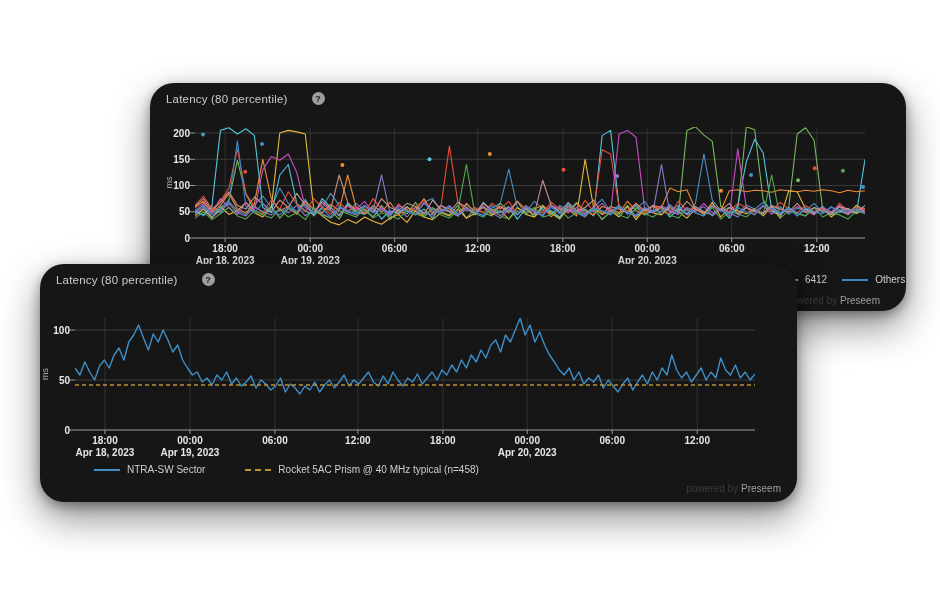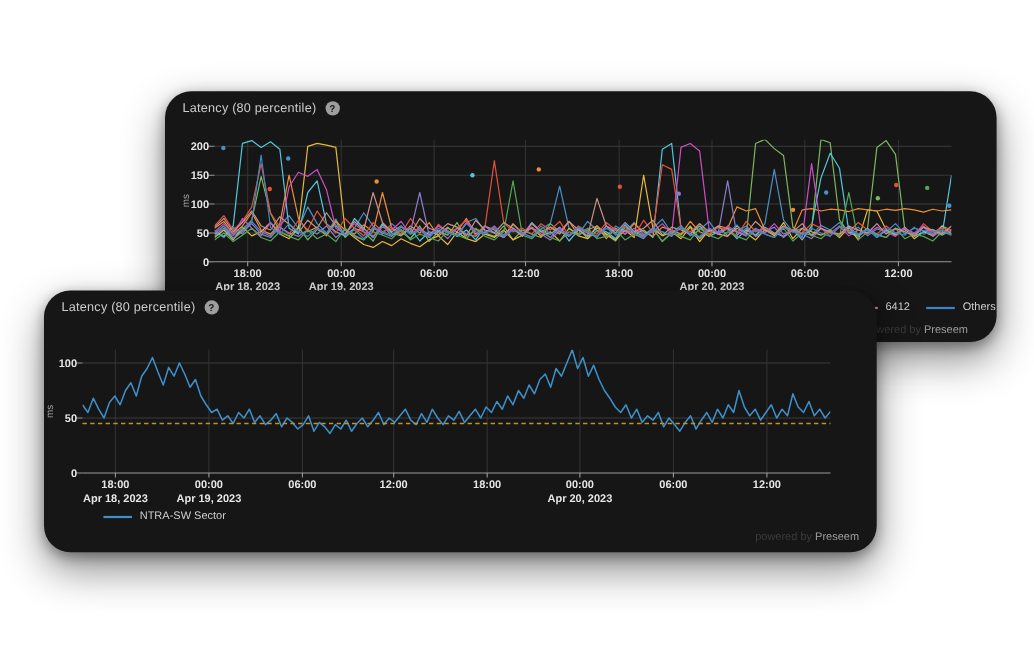--- a/index.html
+++ b/index.html
@@ -1,20 +1,20 @@
 <!DOCTYPE html>
 <html><head>
 <meta charset="utf-8">
 <style>
   html,body{margin:0;padding:0;}
   body{width:940px;height:600px;background:#ffffff;font-family:"Liberation Sans",sans-serif;overflow:hidden;position:relative;}
   .panel{position:absolute;background:#161616;border-radius:24px;box-shadow:0 16px 38px rgba(0,0,0,.45),0 4px 12px rgba(0,0,0,.35);}
   .panel-back{left:150px;top:83px;width:756px;height:228px;z-index:1;}
   .panel-front{left:40px;top:264px;width:757px;height:238px;z-index:2;}
-  .panel-header{position:absolute;left:16px;top:9px;display:flex;align-items:center;gap:8px;}
+  .panel-header{position:absolute;left:16px;top:9px;display:flex;align-items:center;gap:24px;}
   .panel-title{font-size:11.5px;color:#cccccc;letter-spacing:.2px;}
   .help{width:13px;height:13px;border-radius:50%;background:#9e9e9e;color:#1b1b1b;font-size:9px;font-weight:bold;display:flex;align-items:center;justify-content:center;cursor:pointer;}
   svg.chart{position:absolute;left:0;top:0;display:block;}
   svg text.tick{font-family:"Liberation Sans",sans-serif;font-size:10px;font-weight:700;fill:#e6e6e6;}
   svg text.unit{font-family:"Liberation Sans",sans-serif;font-size:9px;fill:#a8a8a8;}
   .legend{position:absolute;display:flex;align-items:center;}
   .legend-back{left:0;right:0;top:191px;justify-content:center;gap:15px;}
   .legend-front{left:54px;top:200px;gap:40px;}
   .legend-item{display:flex;align-items:center;gap:7px;cursor:pointer;}
   .legend-item .swatch{width:26px;height:0;border-top:2px solid;}
@@ -213,18 +213,22 @@
       <g clip-path="url(#clip-front)">
         <polyline points="35.0,104.0 39.9,111.0 44.8,98.0 49.7,108.0 54.6,116.0 59.5,102.0 64.4,96.0 69.2,104.0 74.1,91.0 79.0,84.0 83.9,96.0 88.8,78.0 93.7,71.0 98.6,61.0 103.5,74.0 108.4,86.0 113.3,70.0 118.2,78.0 123.1,66.0 127.9,76.0 132.8,88.0 137.7,81.0 142.6,96.0 147.5,104.0 152.4,111.0 157.3,108.0 162.2,118.0 167.1,114.0 172.0,121.0 176.9,111.0 181.8,116.0 186.7,108.0 191.5,120.0 196.4,114.0 201.3,122.0 206.2,118.0 211.1,112.0 216.0,124.0 220.9,116.0 225.8,120.0 230.7,126.0 235.6,122.0 240.5,114.0 245.4,128.0 250.3,120.0 255.1,124.0 260.0,130.0 264.9,122.0 269.8,126.0 274.7,118.0 279.6,128.0 284.5,121.0 289.4,116.0 294.3,124.0 299.2,118.0 304.1,111.0 309.0,122.0 313.8,116.0 318.7,120.0 323.6,114.0 328.5,108.0 333.4,118.0 338.3,122.0 343.2,112.0 348.1,120.0 353.0,108.0 357.9,116.0 362.8,122.0 367.7,114.0 372.6,118.0 377.4,110.0 382.3,120.0 387.2,114.0 392.1,108.0 397.0,116.0 401.9,106.0 406.8,111.0 411.7,101.0 416.6,108.0 421.5,96.0 426.4,104.0 431.3,91.0 436.2,98.0 441.0,86.0 445.9,94.0 450.8,81.0 455.7,76.0 460.6,88.0 465.5,71.0 470.4,78.0 475.3,66.0 480.2,54.0 485.1,71.0 490.0,61.0 494.9,78.0 499.7,68.0 504.6,81.0 509.5,91.0 514.4,98.0 519.3,106.0 524.2,111.0 529.1,104.0 534.0,116.0 538.9,108.0 543.8,120.0 548.7,114.0 553.6,118.0 558.5,111.0 563.3,124.0 568.2,116.0 573.1,122.0 578.0,128.0 582.9,120.0 587.8,114.0 592.7,126.0 597.6,118.0 602.5,111.0 607.4,120.0 612.3,108.0 617.2,116.0 622.1,104.0 626.9,111.0 631.8,91.0 636.7,106.0 641.6,114.0 646.5,108.0 651.4,118.0 656.3,111.0 661.2,104.0 666.1,116.0 671.0,108.0 675.9,114.0 680.8,94.0 685.6,106.0 690.5,111.0 695.4,101.0 700.3,114.0 705.2,108.0 710.1,116.0 715.0,110.0" fill="none" stroke="#3e8fc7" stroke-width="1.4" stroke-linejoin="round"></polyline>
       </g>
       <line x1="35" y1="121" x2="715" y2="121" stroke="#c0922f" stroke-width="1.3" stroke-dasharray="4 3"></line>
     </svg>
   <div class="legend legend-front" id="legend-front">
       <span class="legend-item">
         <span class="swatch" style="border-top-color: rgb(62, 143, 199);"></span>
         <span class="lab">NTRA-SW Sector</span>
       </span>
+      <span class="legend-item">
+        <span class="swatch dashed" style="border-top-color: rgb(192, 146, 47);"></span>
+        <span class="lab">Rocket 5AC Prism @ 40 MHz typical (n=458)</span>
+      </span>
     </div>
   <div class="powered powered-front">
     <span>powered by</span>
     <span class="brand">Preseem</span>
   </div>
 </section>
 
 </body></html>

